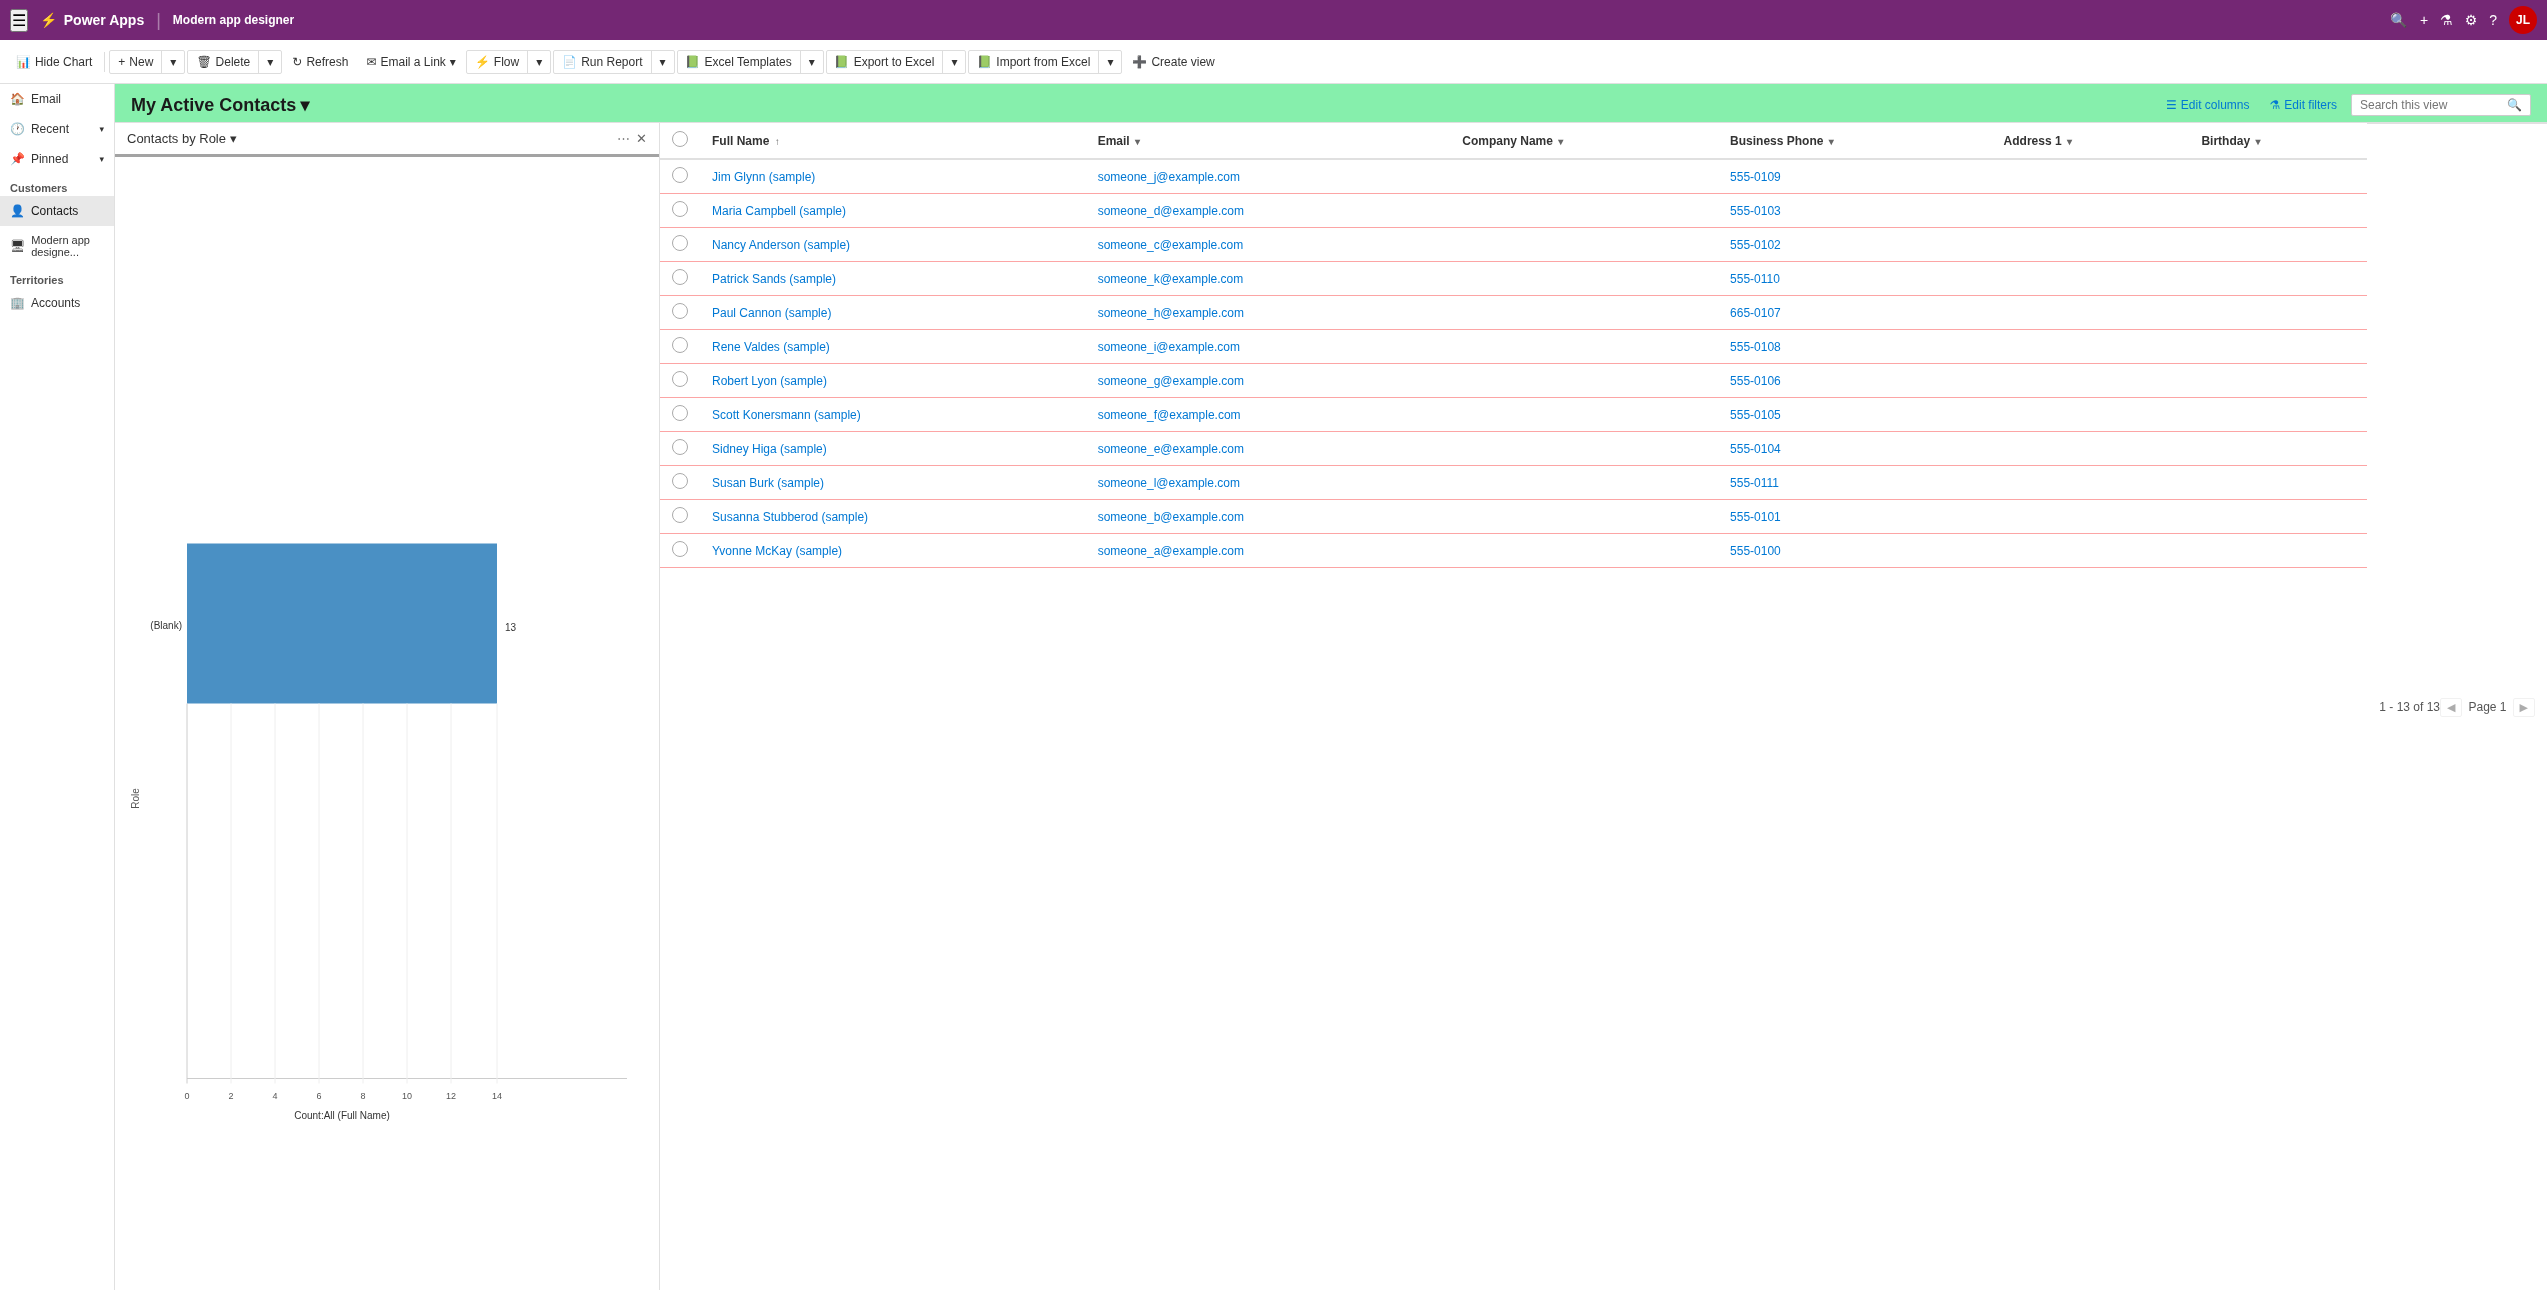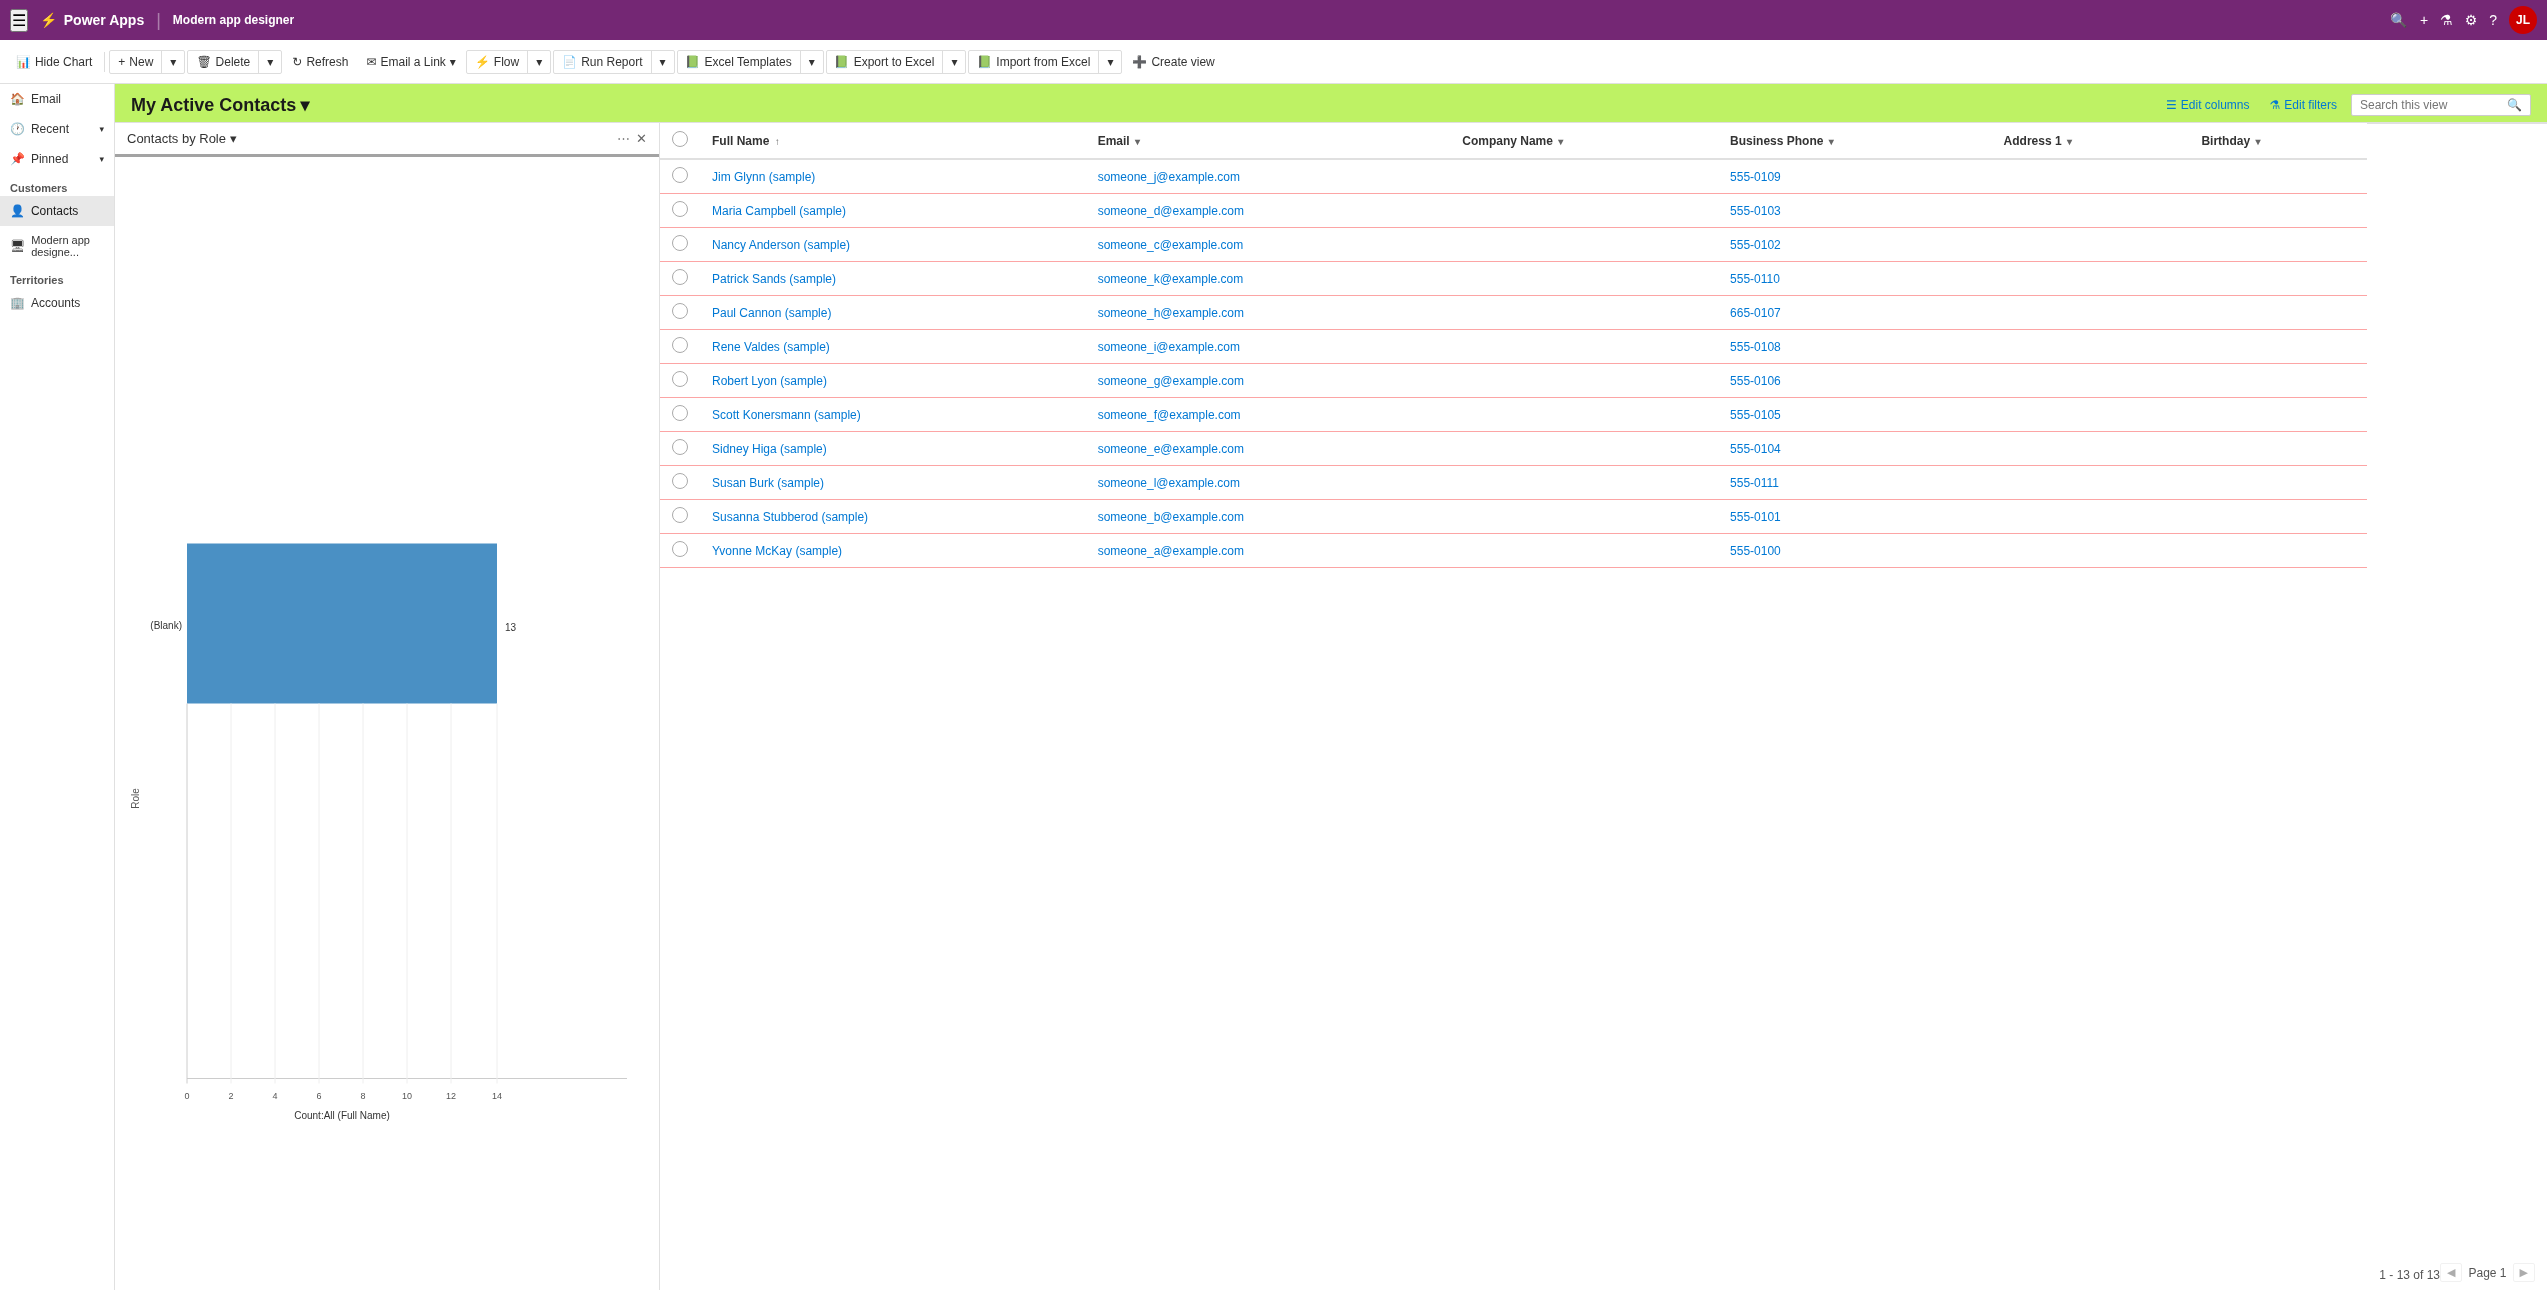--- a/index.html
+++ b/index.html
@@ -82,21 +82,21 @@
       flex: 1;
       display: flex;
       flex-direction: column;
       overflow: hidden;
     }
 
     
     .view-header {
       display: flex;
       padding: 10px 16px 6px;
-      background: #bef264;
+      background: #86efac;
       border-bottom: 1px solid #e0e0e0;
       flex-shrink: 0;
       justify-content: space-between;
     }
     .view-title {
       display: flex; align-items: center; gap: 4px;
       font-size: 18px; font-weight: 600; color: #1a1a1a;
       cursor: pointer;
     }
     .view-actions { display: flex; align-items: center; gap: 8px; }
@@ -200,21 +200,21 @@
       color: #333;
     }
     td.link-cell { color: #0078d4; }
     .row-checkbox { width: 24px; }
     .table-footer {
       padding: 8px 12px;
       font-size: 12px;
       color: #555;
       border-top: 1px solid #e0e0e0;
       display: flex;
-      align-items: flex-end;
+      align-items: center;
       justify-content: space-between;
     }
     .pagination { display: flex; align-items: center; gap: 6px; }
     .pagination-btn {
       border: 1px solid #ddd; background: white; cursor: pointer;
       padding: 2px 6px; font-size: 11px; border-radius: 2px; color: #333;
     }
     .pagination-btn:disabled { opacity: 0.4; cursor: default; }
 
     

